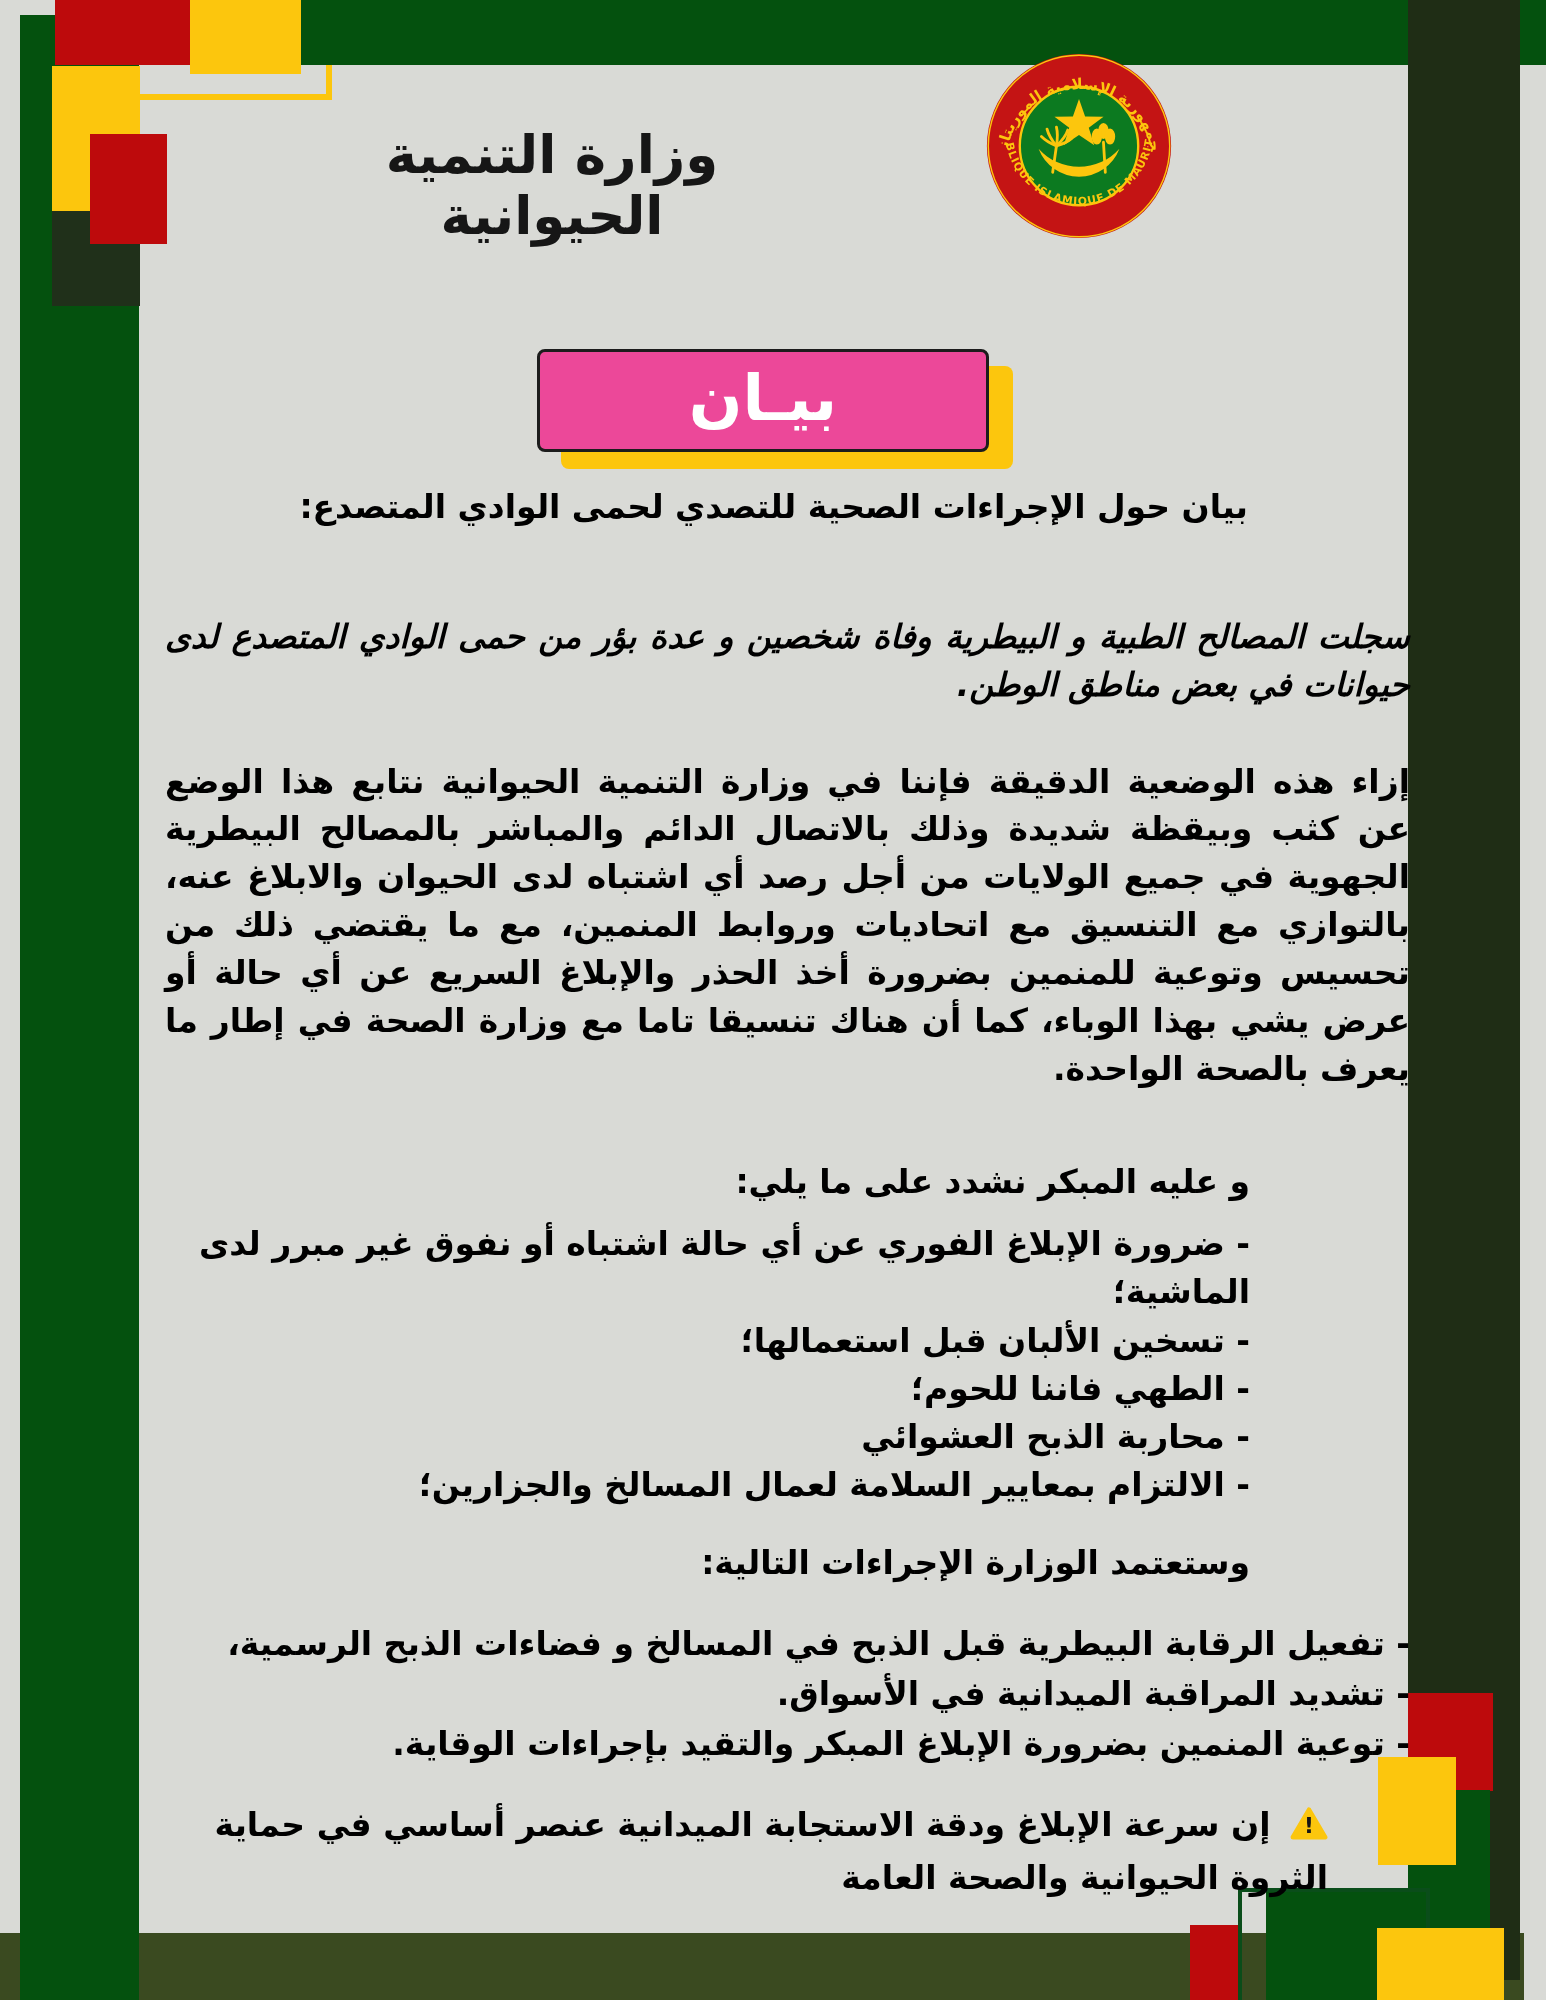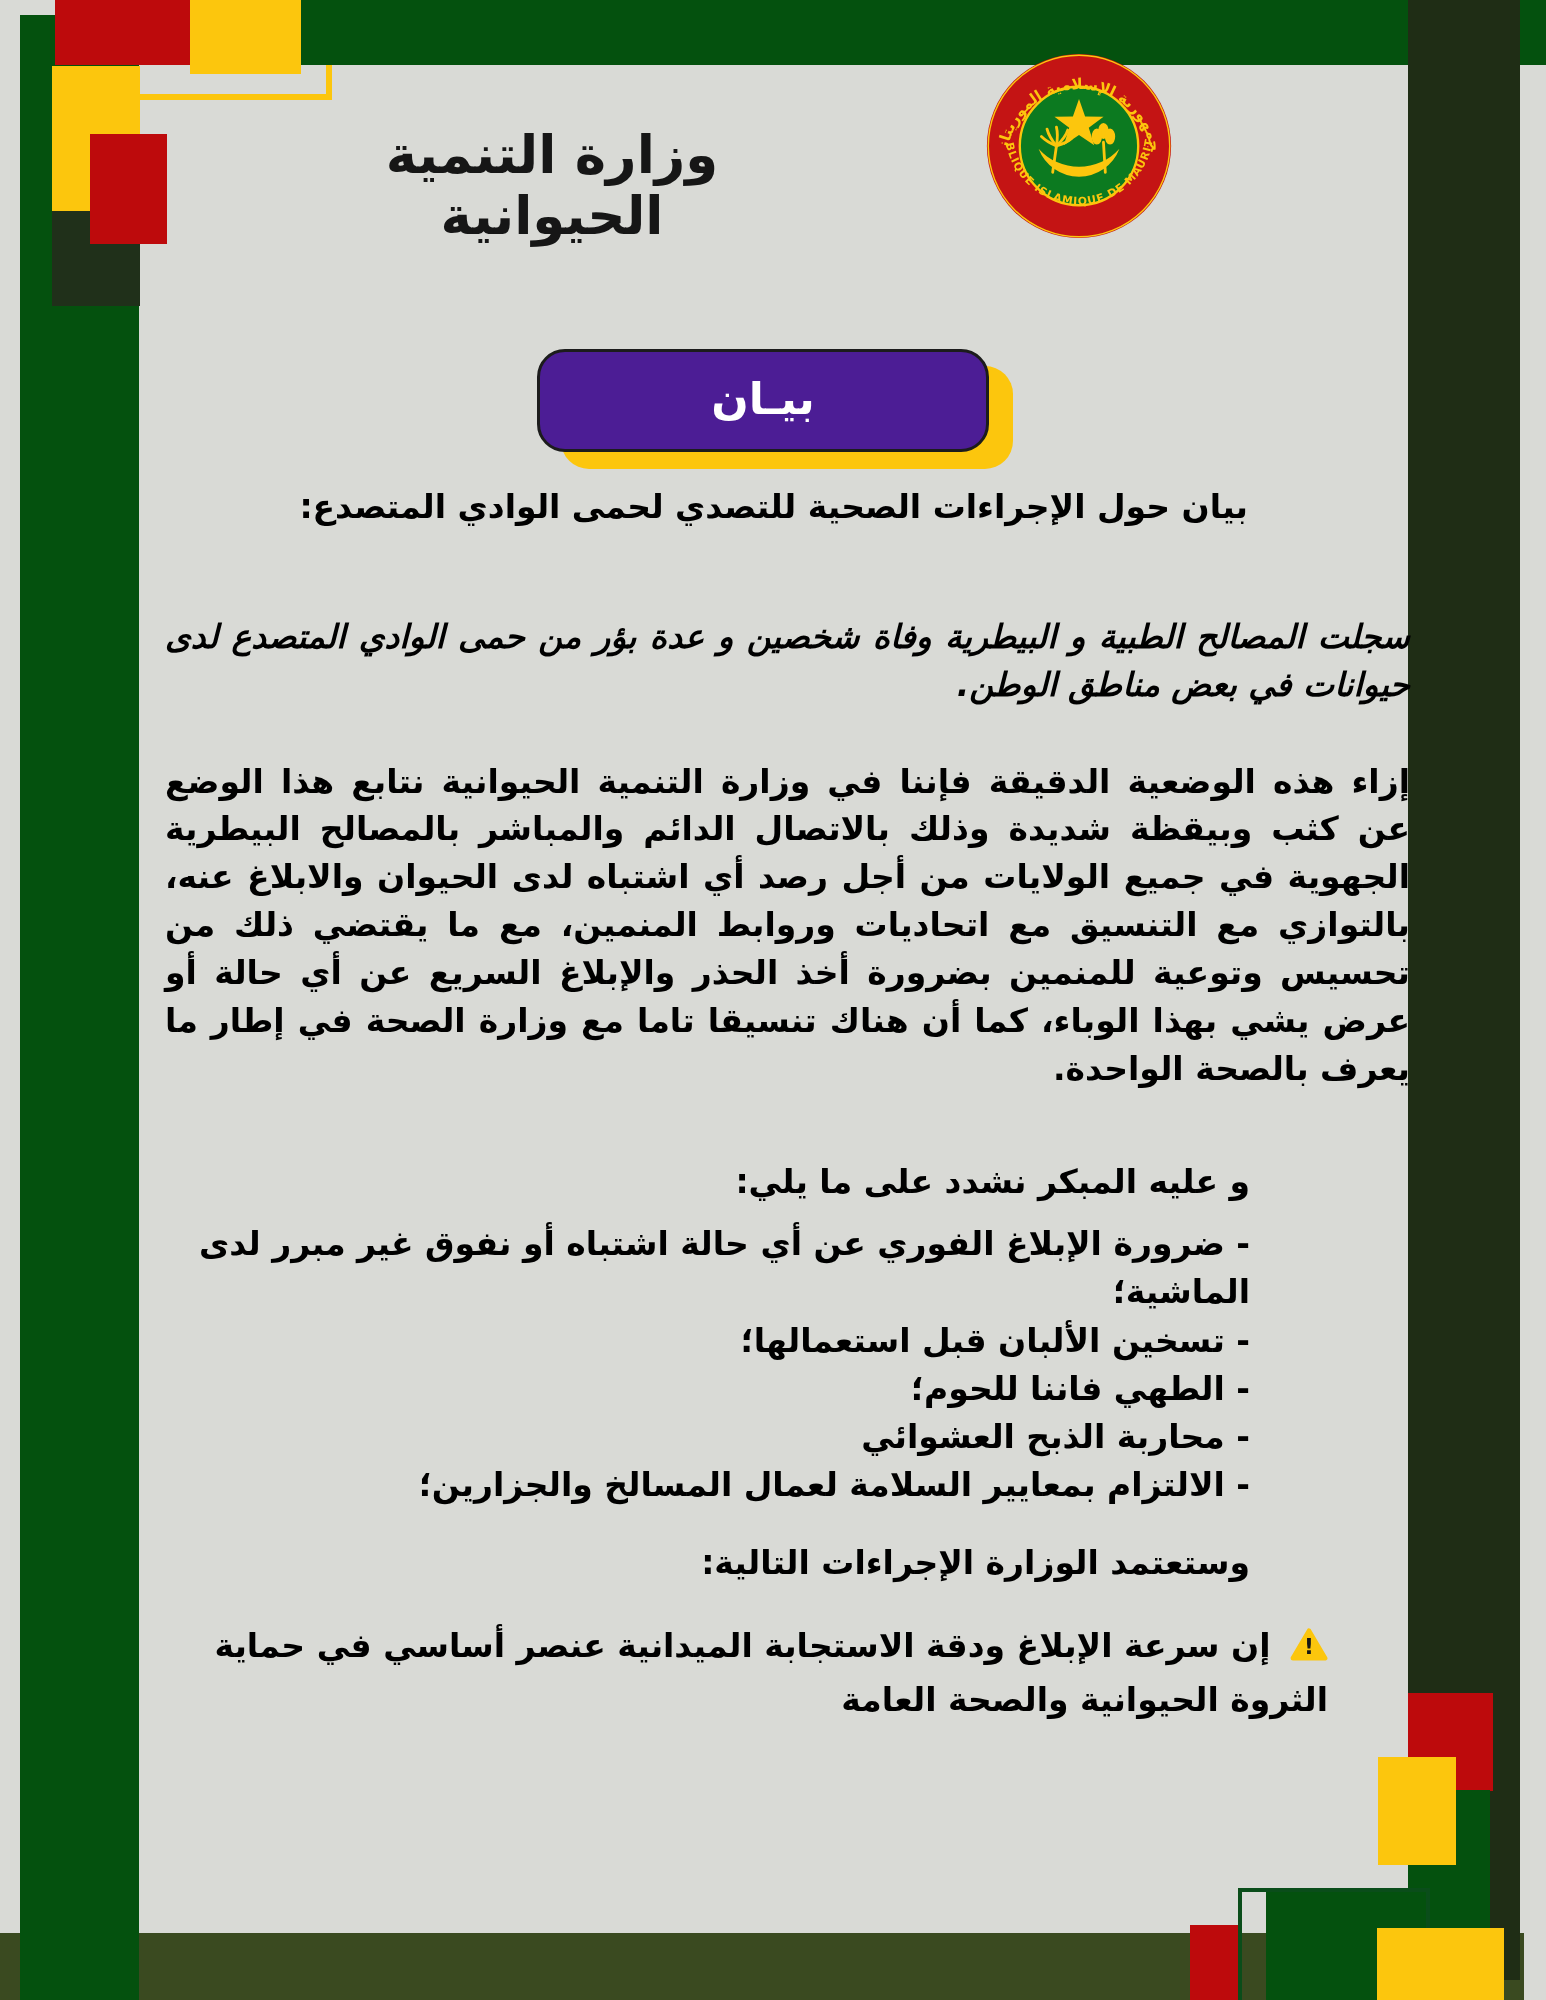--- a/index.html
+++ b/index.html
@@ -34,24 +34,24 @@
   .br-red2{left:1190px;top:1925px;width:48px;height:75px;background:#bd0a0c;}
 
   .header-title{
     position:absolute;left:317px;top:88px;width:470px;
     text-align:center;font-size:53px;color:#161616;letter-spacing:-1px;
   }
   .emblem{position:absolute;left:985px;top:52px;width:188px;height:188px;}
 
   .banner{
     position:absolute;left:537px;top:349px;width:452px;height:103px;
-    background:#4c1d95;border:3px solid #1c1c1c;border-radius:28px;
+    background:#ec4899;border:3px solid #1c1c1c;border-radius:8px;
     box-shadow:24px 17px 0 #fcc60d;
     display:flex;align-items:center;justify-content:center;
-    color:#ffffff;font-size:44px;padding-bottom:4px;box-sizing:border-box;
+    color:#ffffff;font-size:63px;padding-bottom:4px;box-sizing:border-box;
   }
 
   .content{
     position:absolute;left:165px;top:483px;width:1245px;
     color:#000000;font-size:33px;line-height:1.45;text-align:right;
   }
   .content p{margin:0;}
   .subject{padding-right:162px;margin-bottom:82px !important;}
   .para1{margin-bottom:49px !important;text-align:justify;font-style:italic;}
   .para2{text-align:justify;margin-bottom:66px !important;}
@@ -137,20 +137,25 @@
   <ul class="bullets1">
     <li>- ضرورة الإبلاغ الفوري عن أي حالة اشتباه أو نفوق غير مبرر لدى الماشية؛</li>
     <li>- تسخين الألبان قبل استعمالها؛</li>
     <li>- الطهي فاننا للحوم؛</li>
     <li>- محاربة الذبح العشوائي</li>
     <li>- الالتزام بمعايير السلامة لعمال المسالخ والجزارين؛</li>
   </ul>
 
   <p class="intro2">وستعتمد الوزارة  الإجراءات التالية:</p>
 
+  <ul class="bullets2">
+    <li>- تفعيل الرقابة البيطرية  قبل الذبح في المسالخ و فضاءات الذبح الرسمية،</li>
+    <li>- تشديد المراقبة الميدانية في الأسواق.</li>
+    <li>- توعية المنمين بضرورة الإبلاغ المبكر والتقيد بإجراءات الوقاية.</li>
+  </ul>
 
   <p class="warning">
     <svg class="warn-icon" width="38" height="34" viewBox="0 0 40 36">
       <path d="M20,3 L37,32 L3,32 Z" fill="#fcc60d" stroke="#fcc60d" stroke-width="5" stroke-linejoin="round"></path>
       <text x="20" y="28" font-size="23" font-weight="bold" fill="#151515" text-anchor="middle">!</text>
     </svg>
     <span>إن سرعة الإبلاغ ودقة الاستجابة الميدانية عنصر أساسي في حماية الثروة الحيوانية والصحة العامة</span>
   </p>
 </div>
 

